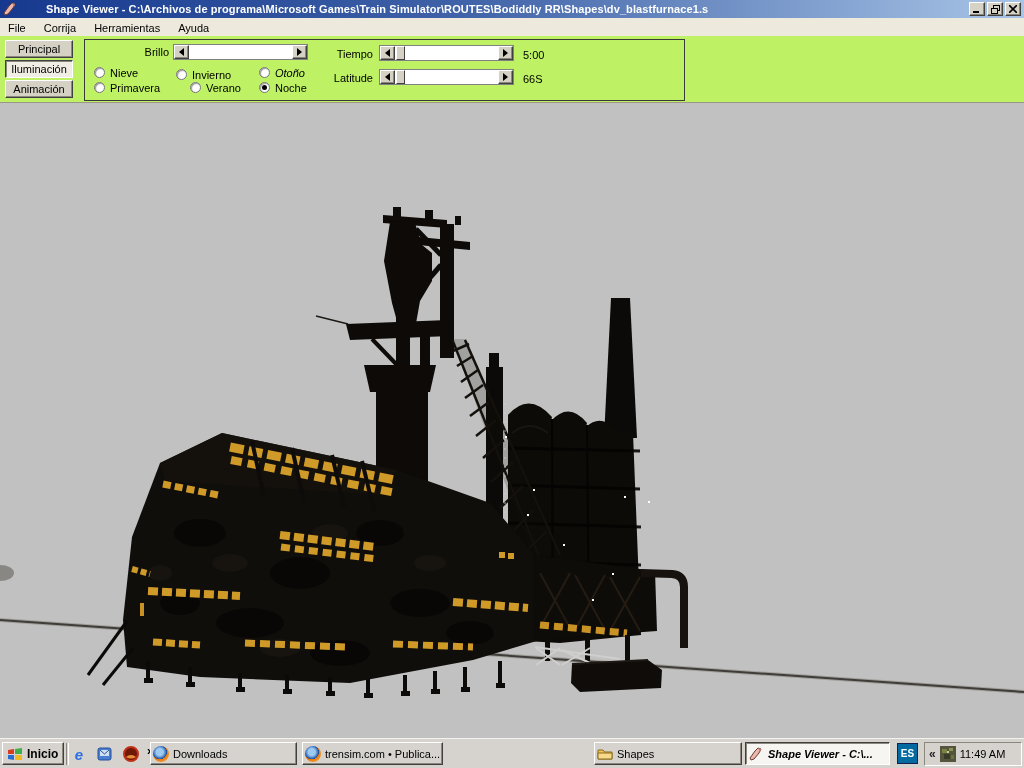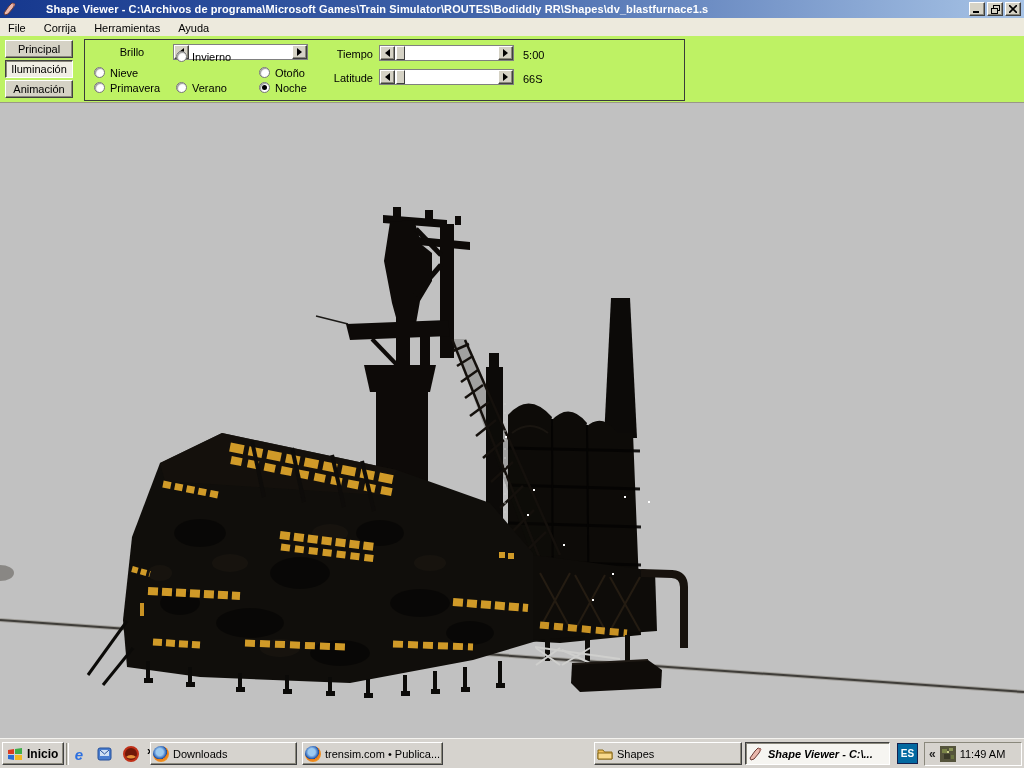--- a/index.html
+++ b/index.html
@@ -126,48 +126,48 @@
     <span class="menu-item">Ayuda</span>
   </div>
 
   <div class="panel">
     <div class="mode-btn" style="top:4px;">Principal</div>
     <div class="mode-btn active" style="top:24px;">Iluminación</div>
     <div class="mode-btn" style="top:44px;">Animación</div>
 
     <div class="groupbox">
 
-      <span class="glabel" style="left:10px; top:6px; width:74px; text-align:center;">Brillo</span>
+      <span class="glabel" style="left:10px; top:6px; width:74px; text-align:right;">Brillo</span>
       <div class="hscroll" style="left:88px; top:4px; width:135px;">
         <div class="sbtn">
             <span class="arrow-l"></span>
           </div>
         <div class="strack"></div>
         <div class="sbtn">
             <span class="arrow-r"></span>
           </div>
       </div>
 
       <label class="radio" style="left:9px;  top:26px;justify-content:space-between;">
         <span class="rb"></span>
         <span>Nieve</span>
       </label>
-      <label class="radio" style="left:91px; top:10px;">
+      <label class="radio" style="left:91px; top:28px;">
         <span class="rb"></span>
         <span>Invierno</span>
       </label>
-      <label class="radio" style="left:174px; top:26px;">
+      <label class="radio" style="left:174px; top:26px;font-style:italic;">
         <span class="rb"></span>
         <span>Otoño</span>
       </label>
       <label class="radio" style="left:9px;  top:41px;">
         <span class="rb"></span>
         <span>Primavera</span>
       </label>
-      <label class="radio" style="left:91px; top:41px;">
+      <label class="radio" style="left:105px; top:41px;">
         <span class="rb"></span>
         <span>Verano</span>
       </label>
       <label class="radio sel" style="left:174px; top:41px;">
         <span class="rb"></span>
         <span>Noche</span>
       </label>
 
       <span class="glabel" style="left:240px; top:8px; width:48px; text-align:right;">Tiempo</span>
       <div class="hscroll" style="left:294px; top:5px; width:135px;">

